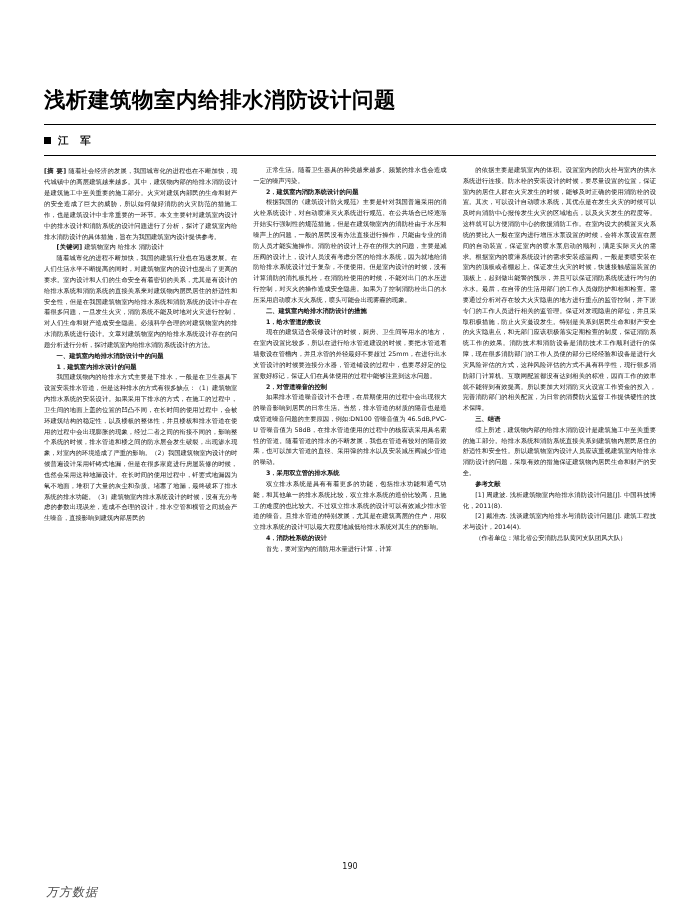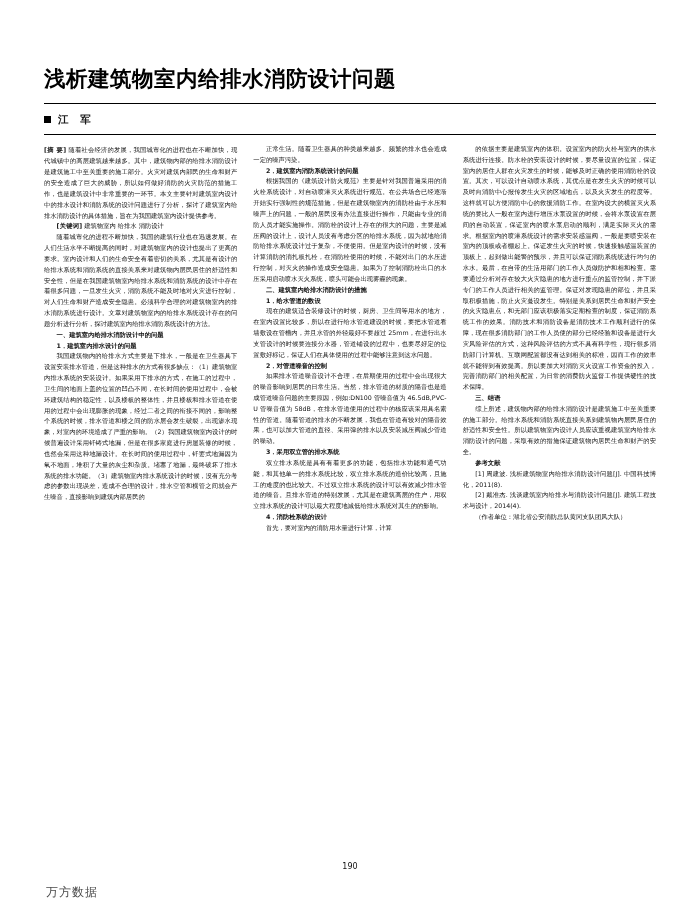--- a/index.html
+++ b/index.html
@@ -14,21 +14,21 @@
     color: #1a1a1a;
     position: relative;
     overflow: hidden;
   }
   .page {
     position: absolute;
     left: 0; top: 0;
     width: 700px;
     height: 913px;
     box-sizing: border-box;
-    padding: 35px 44px 20px 44px;
+    padding: 56px 44px 20px 44px;
   }
   .title {
     font-size: 21.5px;
     font-weight: bold;
     letter-spacing: 0.5px;
     line-height: 1.3;
     margin: 30px 0 0 0;
     color: #000;
   }
   .title-rule {
@@ -113,20 +113,21 @@
     color: #111;
     margin-top: 16px;
   }
   .watermark {
     position: absolute;
     left: 46px;
     bottom: 12px;
     font-size: 12px;
     color: #4a4a4a;
     letter-spacing: 1px;
+    font-style: italic;
   }
 </style>
 </head>
 <body>
 
 <div class="page">
 
   <h1 class="title">浅析建筑物室内给排水消防设计问题</h1>
   <hr class="title-rule">
 

